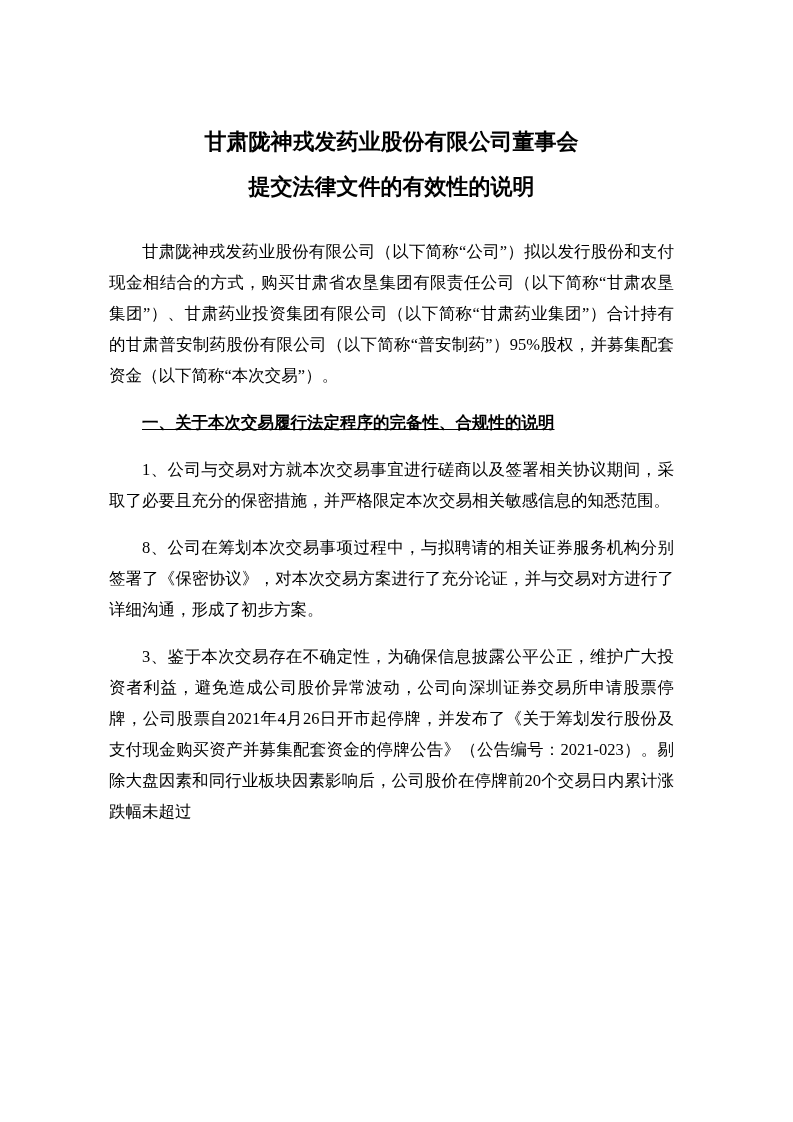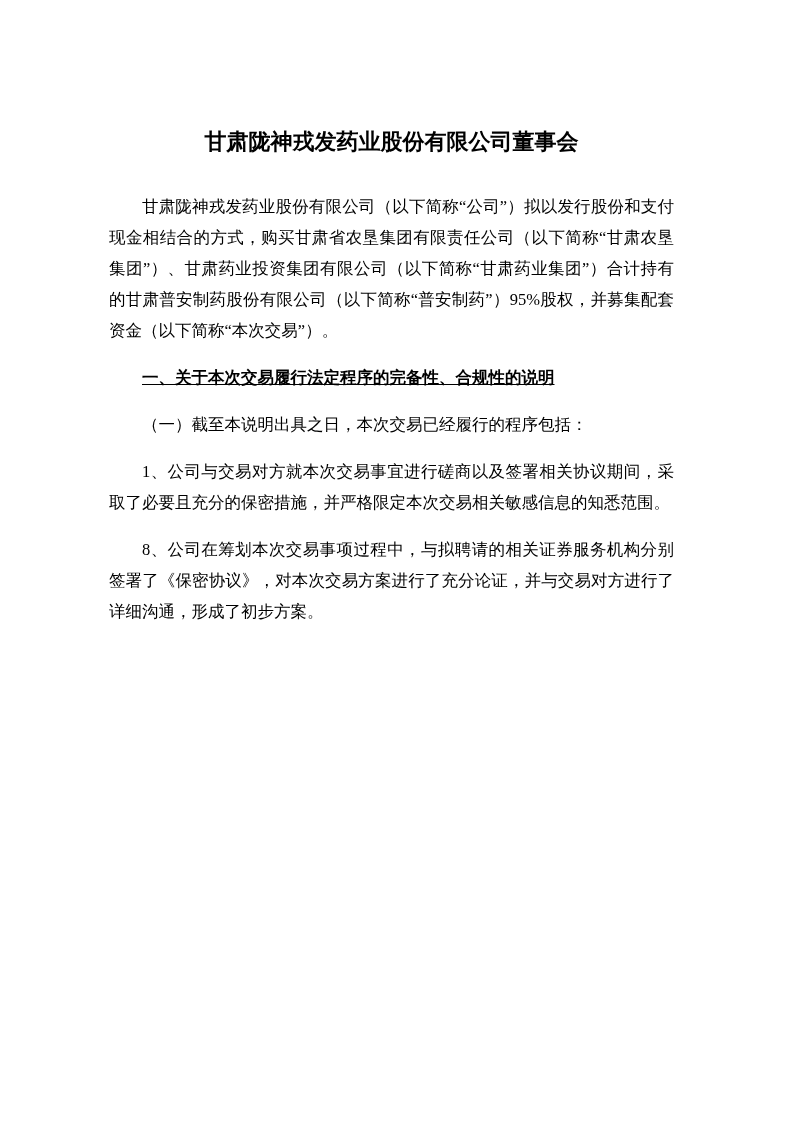--- a/index.html
+++ b/index.html
@@ -39,21 +39,22 @@
     font-weight: bold;
     text-decoration: underline;
   }
 </style>
 </head>
 <body>
 
 <div class="page">
   <div class="titles">
     <div class="title-line">甘肃陇神戎发药业股份有限公司董事会</div>
+    <div class="title-line">提交法律文件的有效性的说明</div>
   </div>
   <div class="doc-body">
     <p class="para">甘肃陇神戎发药业股份有限公司（以下简称“公司”）拟以发行股份和支付现金相结合的方式，购买甘肃省农垦集团有限责任公司（以下简称“甘肃农垦集团”）、甘肃药业投资集团有限公司（以下简称“甘肃药业集团”）合计持有的甘肃普安制药股份有限公司（以下简称“普安制药”）95%股权，并募集配套资金（以下简称“本次交易”）。</p>
     <p class="para heading">一、关于本次交易履行法定程序的完备性、合规性的说明</p>
-    <p class="para">（一）截至本说明出具之日，本次交易已经履行的程序包括：</p>
     <p class="para">1、公司与交易对方就本次交易事宜进行磋商以及签署相关协议期间，采取了必要且充分的保密措施，并严格限定本次交易相关敏感信息的知悉范围。</p>
     <p class="para">8、公司在筹划本次交易事项过程中，与拟聘请的相关证券服务机构分别签署了《保密协议》，对本次交易方案进行了充分论证，并与交易对方进行了详细沟通，形成了初步方案。</p>
+    <p class="para">3、鉴于本次交易存在不确定性，为确保信息披露公平公正，维护广大投资者利益，避免造成公司股价异常波动，公司向深圳证券交易所申请股票停牌，公司股票自2021年4月26日开市起停牌，并发布了《关于筹划发行股份及支付现金购买资产并募集配套资金的停牌公告》（公告编号：2021-023）。剔除大盘因素和同行业板块因素影响后，公司股价在停牌前20个交易日内累计涨跌幅未超过</p>
   </div>
 </div>
 
 </body></html>

